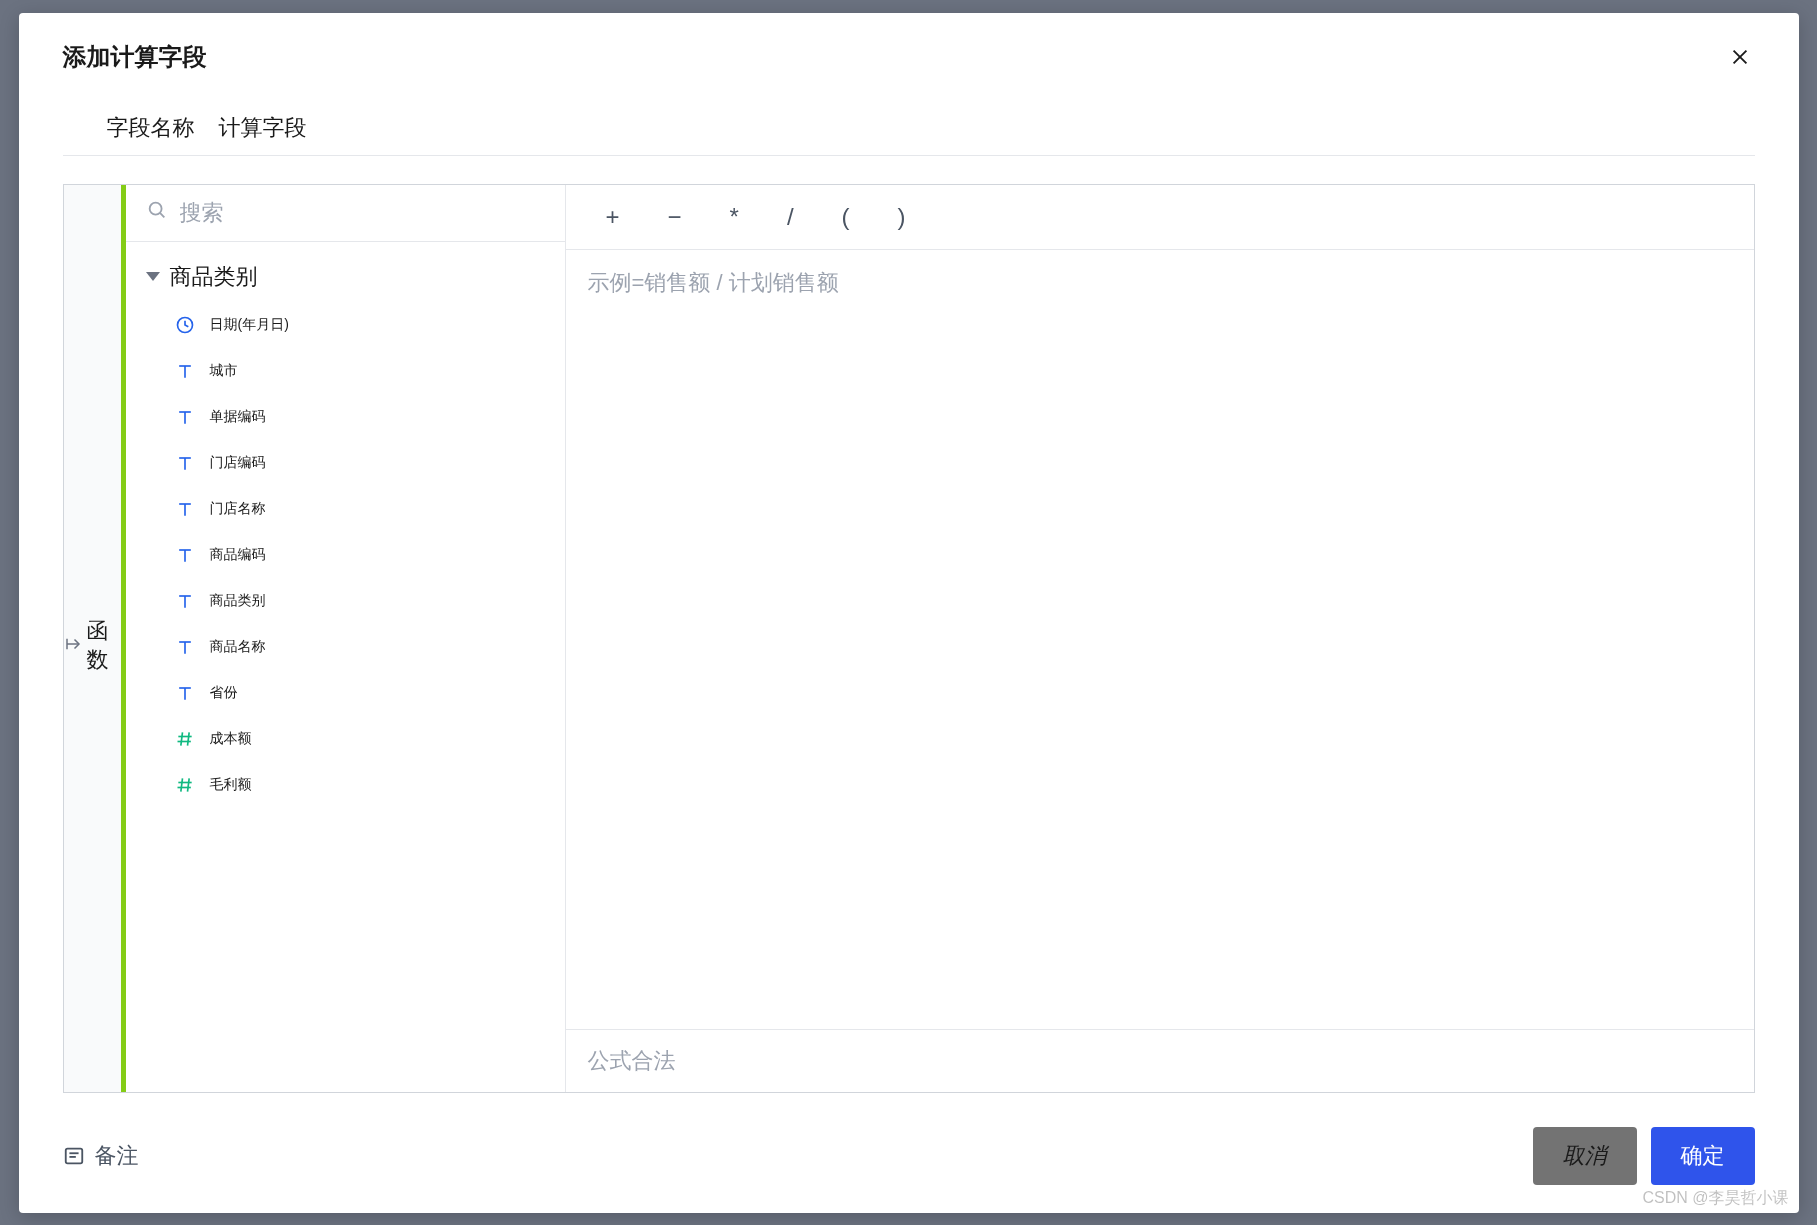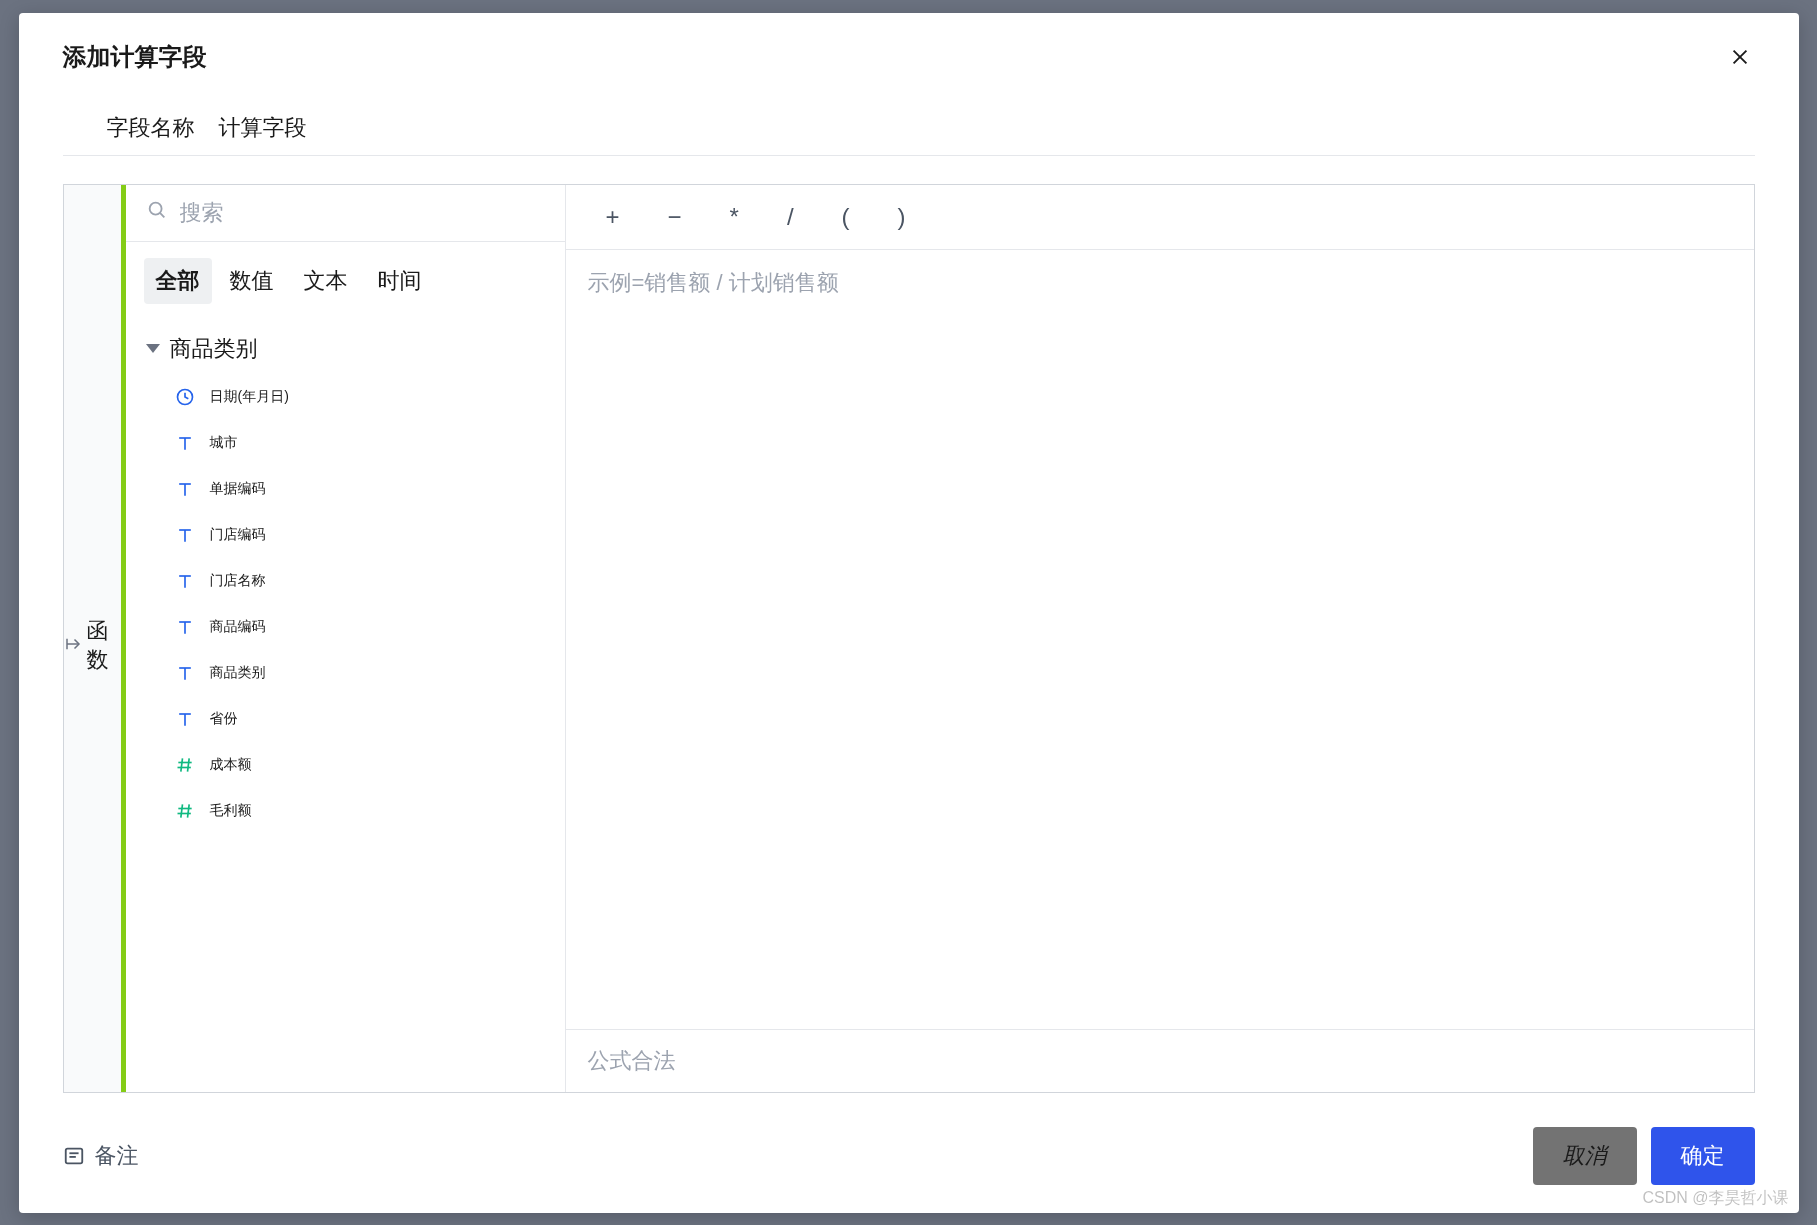--- a/index.html
+++ b/index.html
@@ -273,26 +273,20 @@
     <div class="fields-panel">
       <div class="search-row">
         <span class="search-icon">
           <svg width="22" height="22" viewBox="0 0 24 24" fill="none" stroke="currentColor" stroke-width="2">
               <circle cx="10.5" cy="10.5" r="6.5"></circle>
               <line x1="20" y1="20" x2="15.2" y2="15.2"></line>
             </svg>
         </span>
         <input type="text" placeholder="搜索" style="">
       </div>
-      <div class="filter-tabs">
-        <div class="filter-tab active">全部</div>
-        <div class="filter-tab">数值</div>
-        <div class="filter-tab">文本</div>
-        <div class="filter-tab">时间</div>
-      </div>
       <div class="tree" id="tree">
         <div class="tree-group">
           <span class="caret"></span>
           <span>商品类别</span>
         </div>
 
       <div class="tree-item">
             <span class="fld-icon icon-clock">
               <svg width="20" height="20" viewBox="0 0 24 24" fill="none" stroke="currentColor" stroke-width="2">
                 <circle cx="12" cy="12" r="9"></circle>
@@ -347,20 +341,29 @@
             <span>商品编码</span>
           </div>
           <div class="tree-item">
             <span class="fld-icon icon-text">
               <svg width="20" height="20" viewBox="0 0 24 24" fill="none" stroke="currentColor" stroke-width="2">
                 <line x1="5" y1="6" x2="19" y2="6"></line>
                 <line x1="12" y1="6" x2="12" y2="20"></line>
               </svg>
             </span>
             <span>商品类别</span>
+          </div>
+          <div class="tree-item">
+            <span class="fld-icon icon-text">
+              <svg width="20" height="20" viewBox="0 0 24 24" fill="none" stroke="currentColor" stroke-width="2">
+                <line x1="5" y1="6" x2="19" y2="6"></line>
+                <line x1="12" y1="6" x2="12" y2="20"></line>
+              </svg>
+            </span>
+            <span>商品名称</span>
           </div>
           <div class="tree-item">
             <span class="fld-icon icon-text">
               <svg width="20" height="20" viewBox="0 0 24 24" fill="none" stroke="currentColor" stroke-width="2">
                 <line x1="5" y1="6" x2="19" y2="6"></line>
                 <line x1="12" y1="6" x2="12" y2="20"></line>
               </svg>
             </span>
             <span>省份</span>
           </div>

